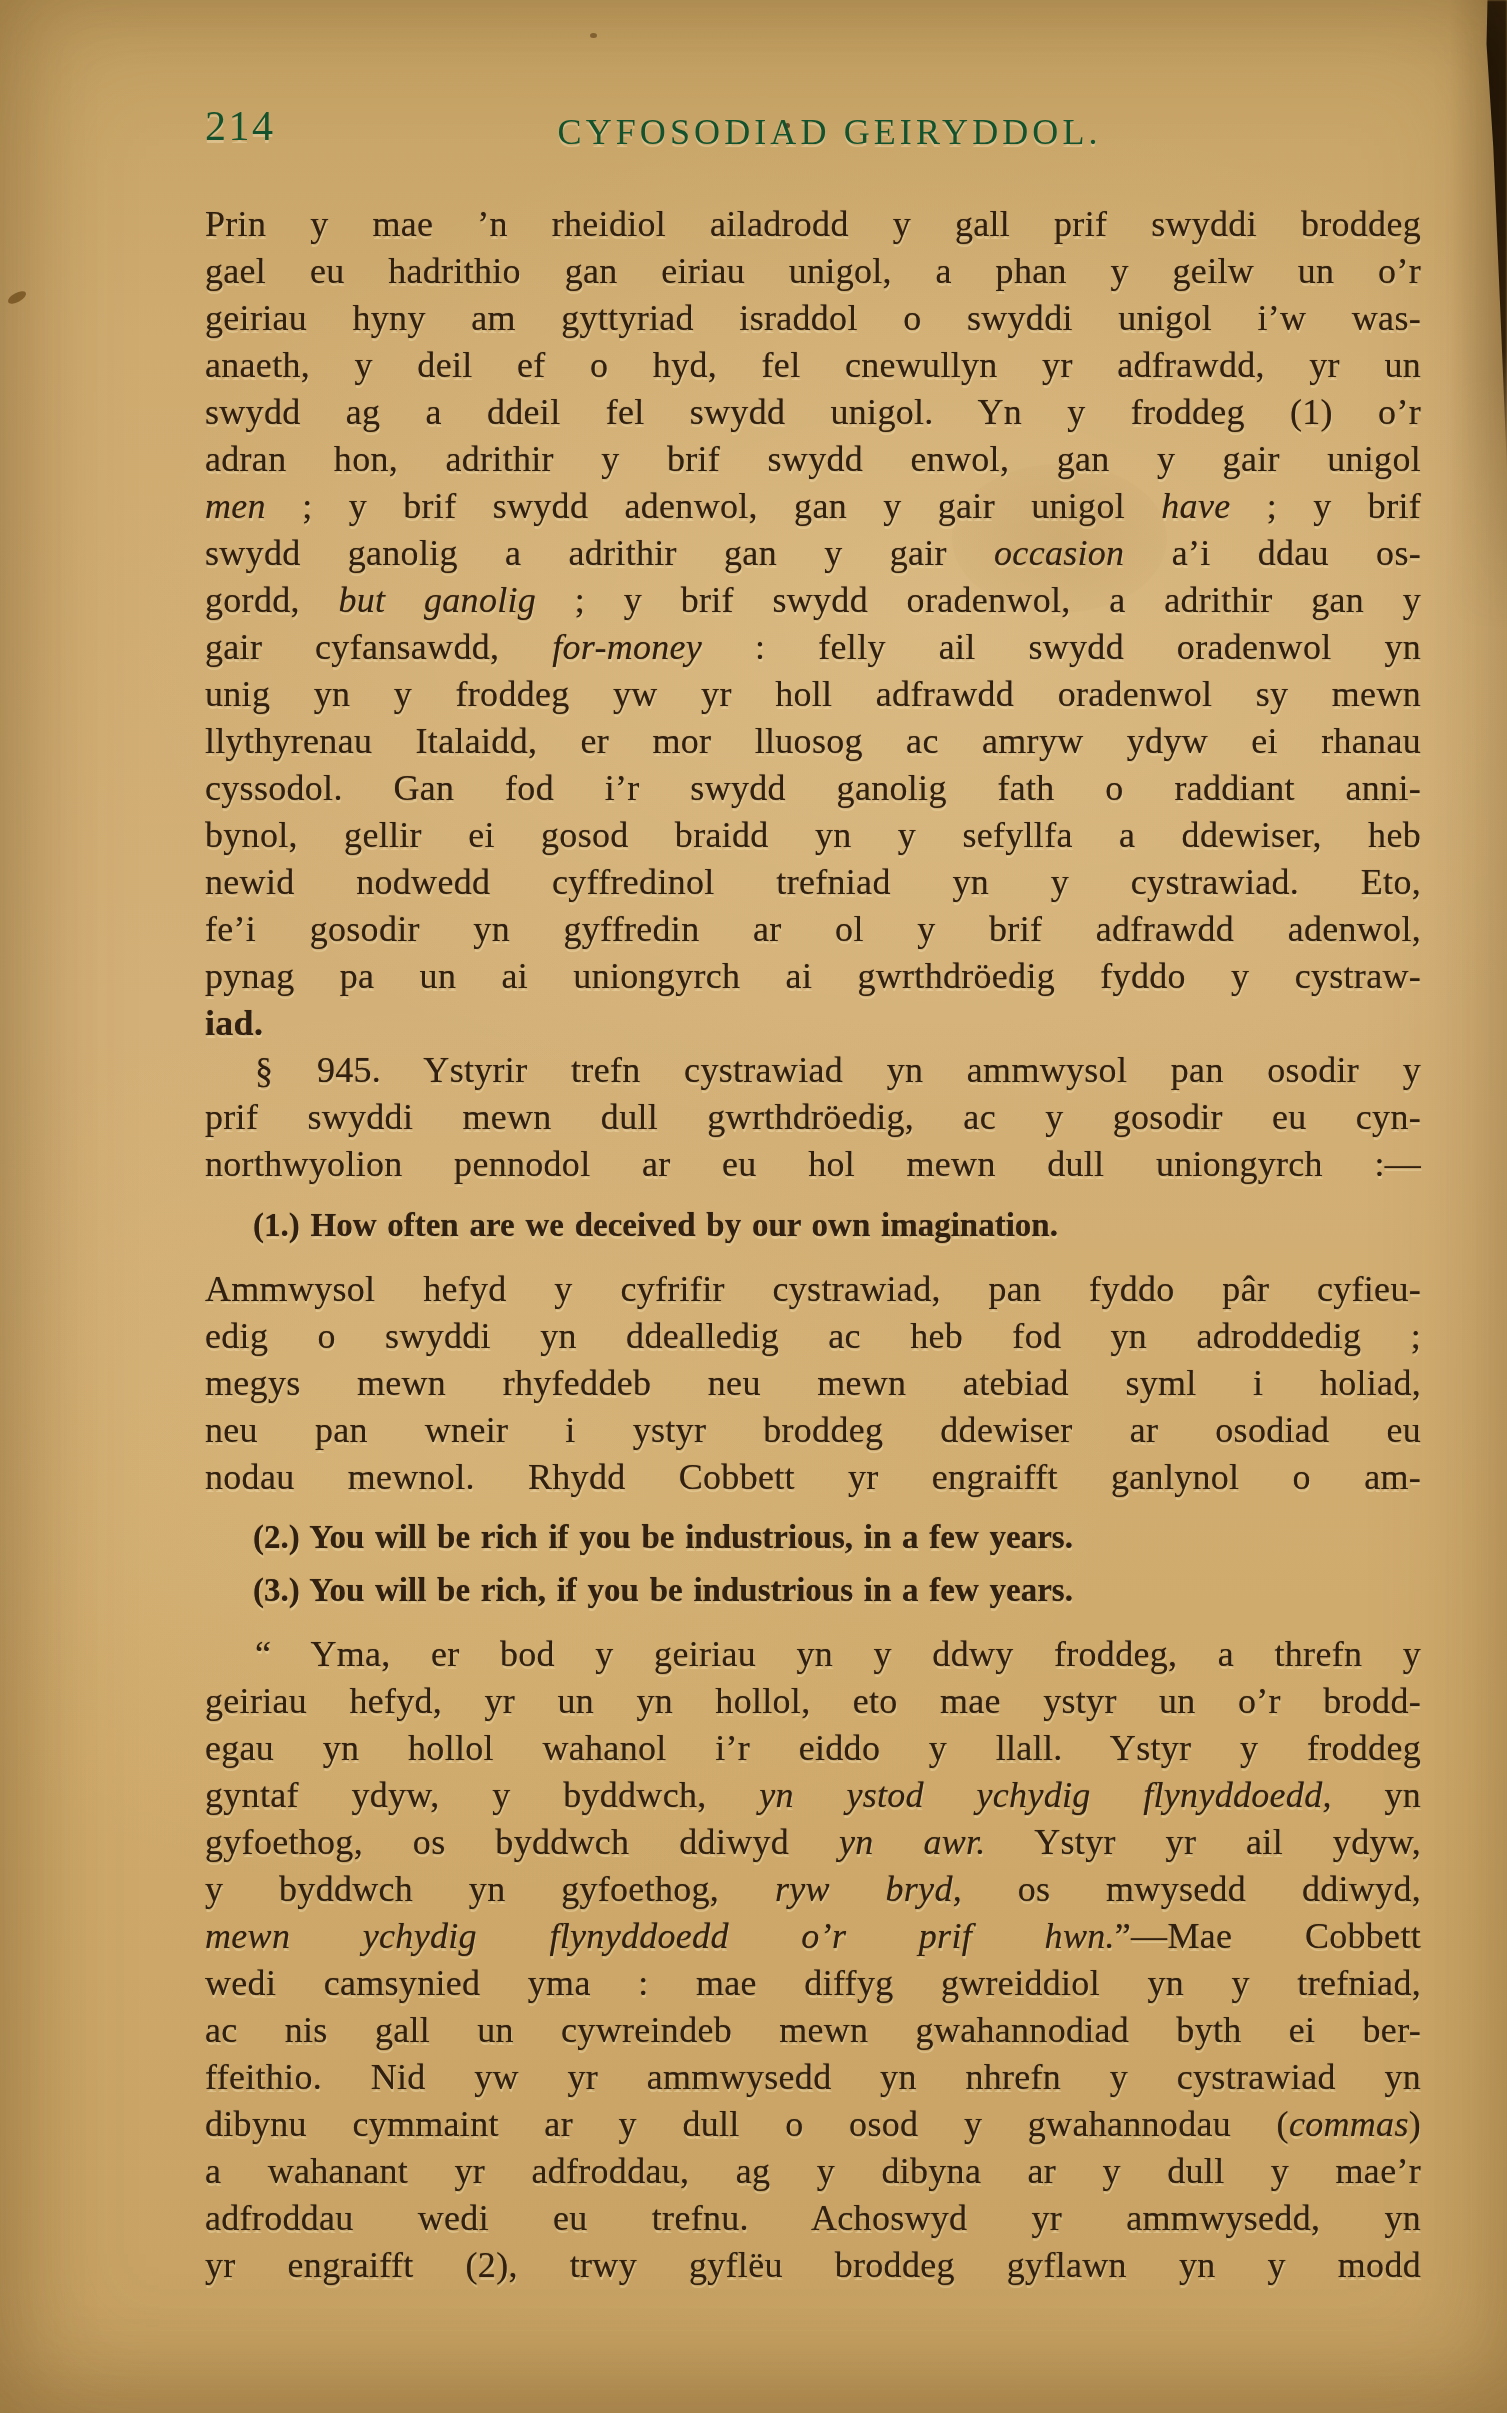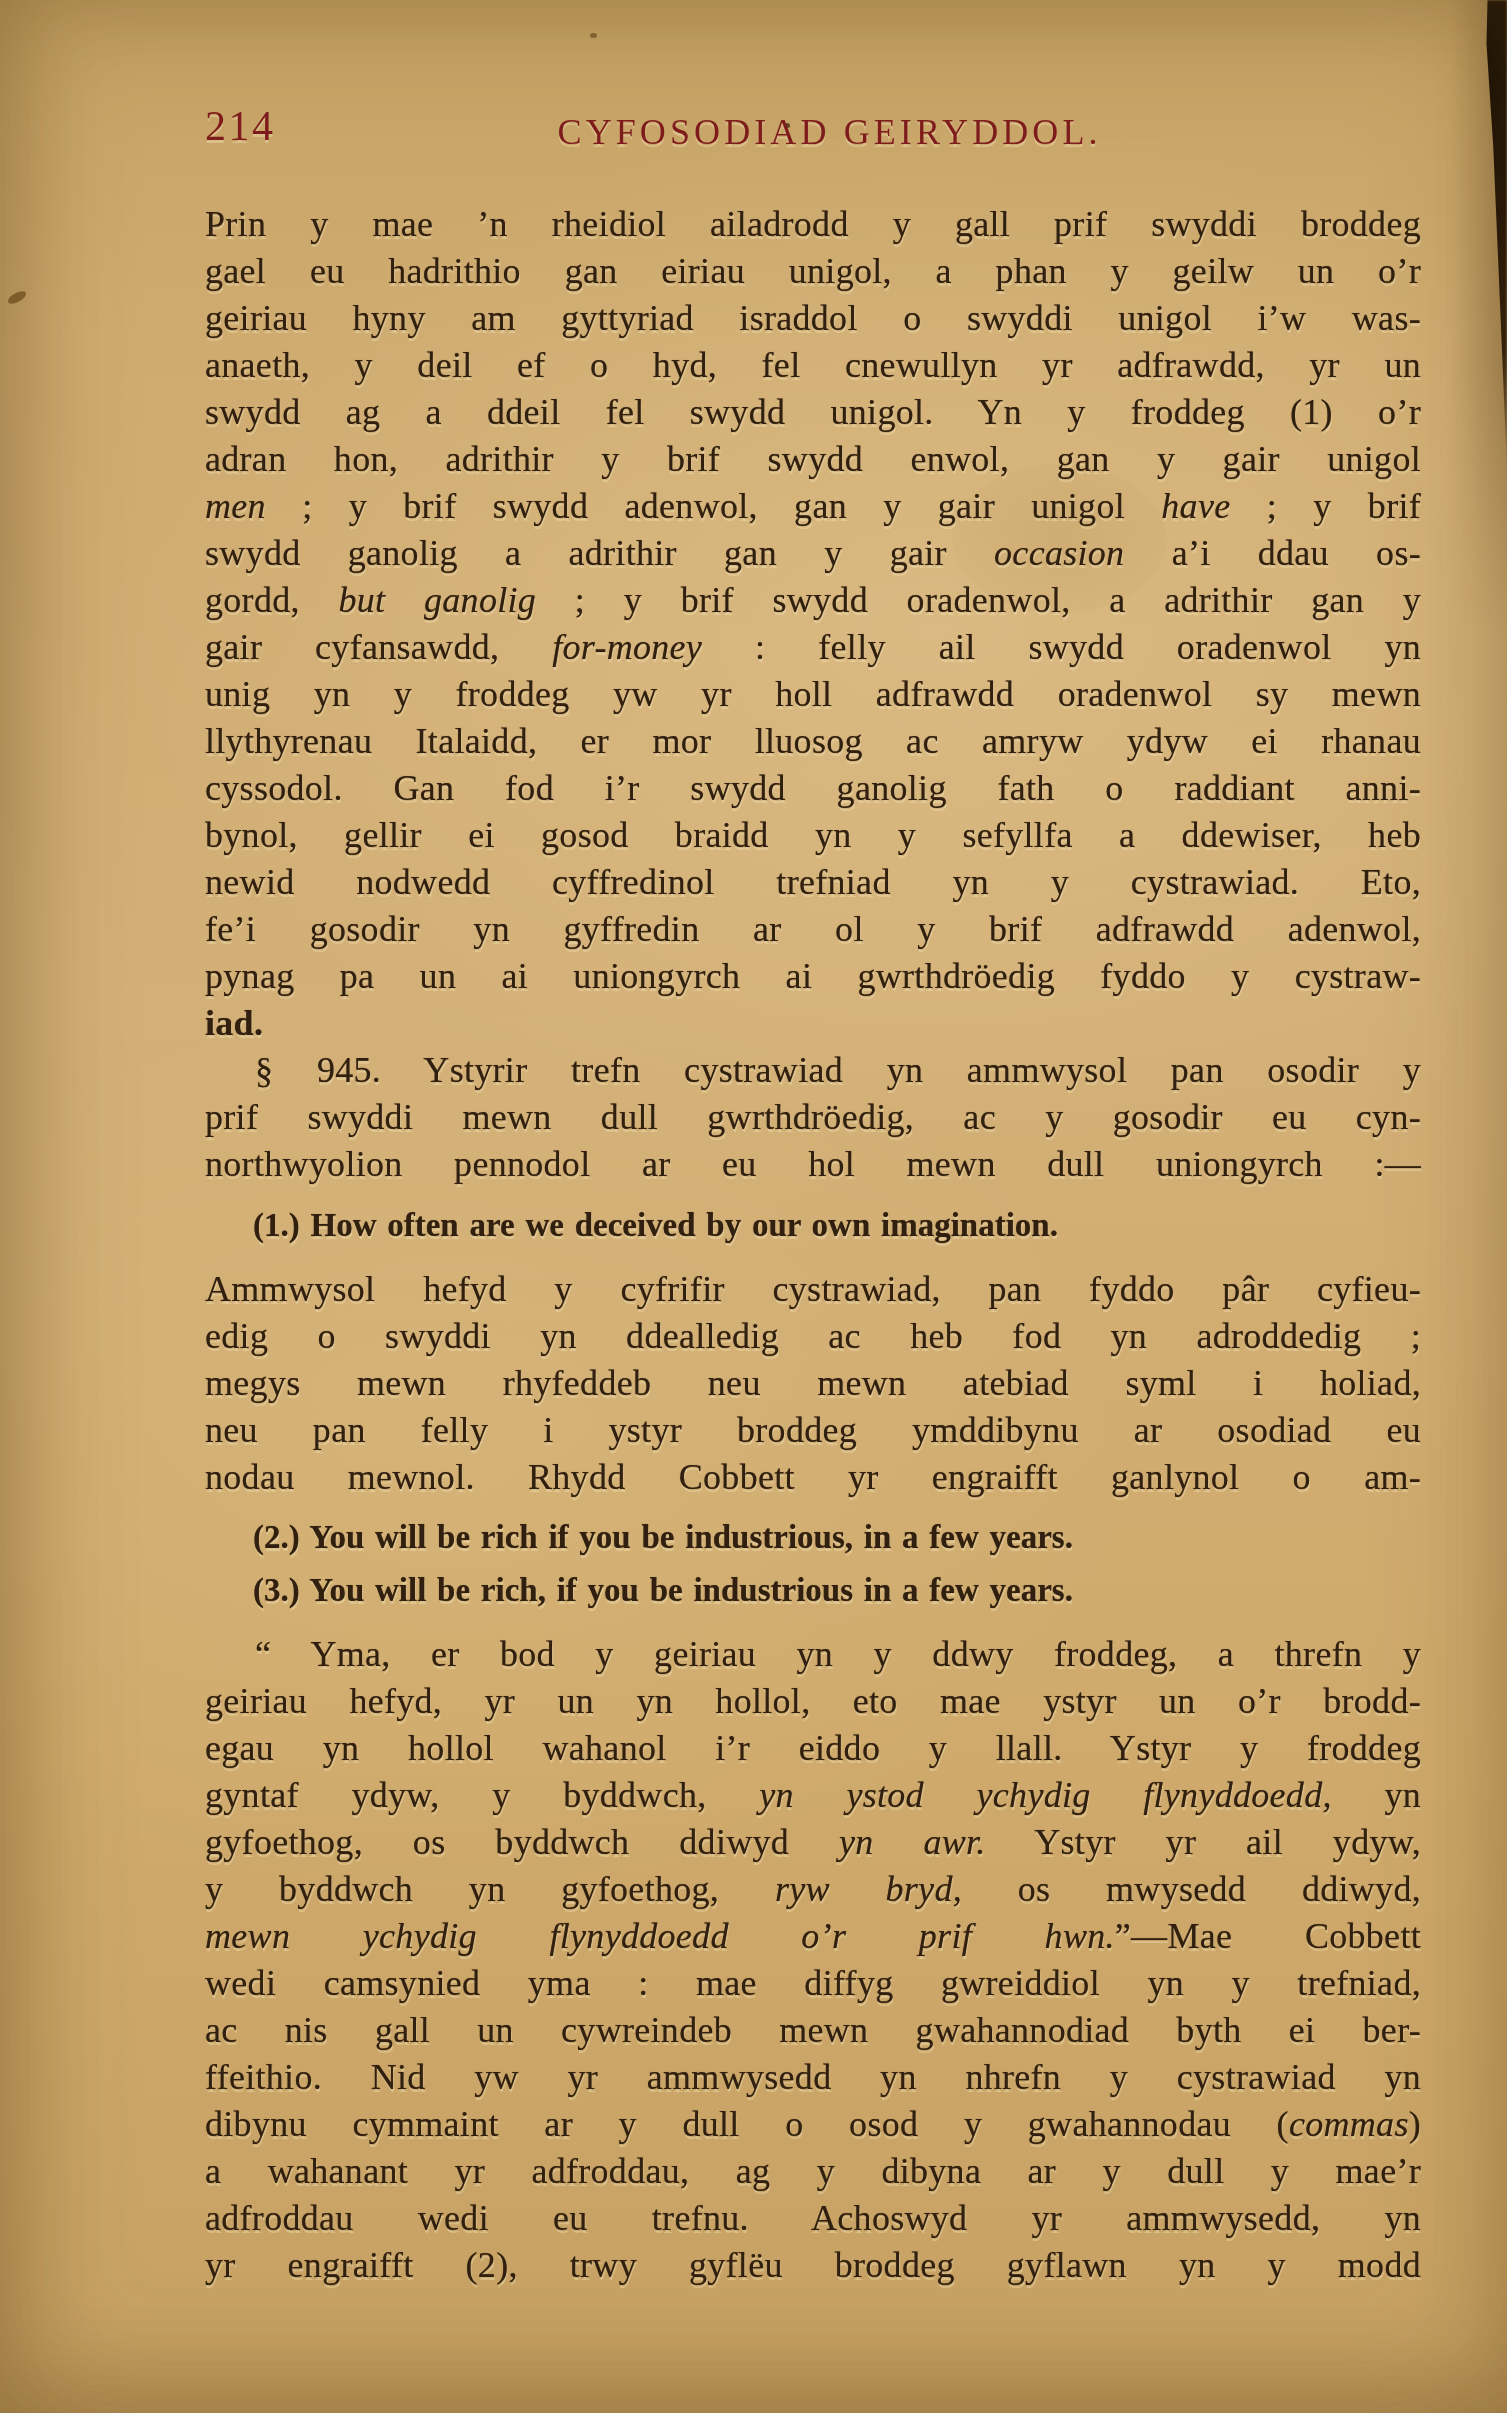--- a/index.html
+++ b/index.html
@@ -39,21 +39,21 @@
     -webkit-mask-image: linear-gradient(to bottom, #000 60%, transparent 100%);
   }
   .speck { position: absolute; border-radius: 50%; }
   .speck1 { left: 6.6px; top: 293px; width: 20px; height: 9px; background: #7e5a28; transform: rotate(-28deg); opacity: .85; }
   .speck2 { left: 590px; top: 33px; width: 6.6px; height: 5px; background: #6d4c22; opacity: .7; }
   .speck3 { left: 785px; top: 123px; width: 5px; height: 5px; background: #4a3014; opacity: .8; }
   .stain { left: 952px; top: 464px; width: 215px; height: 149px; background: radial-gradient(ellipse, rgba(150,110,50,0.14), rgba(150,110,50,0)); border-radius: 50%; position:absolute; }
 
   .header {
     position: absolute; left: 205px; top: 99px; width: 1216px; height: 58px;
-    color: #7f1d1d;
+    color: #14532d;
   }
   .page-num {
     position: absolute; left: 0; top: 3.3px;
     font-size: 42px; letter-spacing: 2.5px;
     text-shadow: 0 2.5px 0.8px rgba(244,226,184,0.45);
   }
   .running-title {
     position: absolute; left: 50%; top: 12px; transform: translateX(calc(-50% + 16.6px));
     font-size: 36px; letter-spacing: 4.1px; white-space: nowrap;
     text-shadow: 0 2.5px 0.8px rgba(244,226,184,0.45);
@@ -126,21 +126,21 @@
       <div class="line"><span>prif swyddi mewn dull gwrthdröedig, ac y gosodir eu cyn-</span></div>
       <div class="line"><span>northwyolion pennodol ar eu hol mewn dull uniongyrch :—</span></div>
     </div>
     <div class="example">
       <div class="line flush"><span>(1.)  How often are we deceived by our own imagination.</span></div>
     </div>
     <div class="paragraph">
       <div class="line"><span>Ammwysol hefyd y cyfrifir cystrawiad, pan fyddo pâr cyfieu-</span></div>
       <div class="line"><span>edig o swyddi yn ddealledig ac heb fod yn adroddedig ;</span></div>
       <div class="line"><span>megys mewn rhyfeddeb neu mewn atebiad syml i holiad,</span></div>
-      <div class="line"><span>neu pan felly i ystyr broddeg ymddibynu ar osodiad eu</span></div>
+      <div class="line"><span>neu pan wneir i ystyr broddeg ddewiser ar osodiad eu</span></div>
       <div class="line"><span>nodau mewnol.  Rhydd Cobbett yr engraifft ganlynol o am-</span></div>
     </div>
     <div class="example">
       <div class="line flush"><span>(2.)  You will be rich if you be industrious, in a few years.</span></div>
     </div>
     <div class="example">
       <div class="line flush"><span>(3.)  You will be rich, if you be industrious in a few years.</span></div>
     </div>
     <div class="paragraph">
       <div class="line ind"><span>“ Yma, er bod y geiriau yn y ddwy froddeg, a threfn y</span></div>

